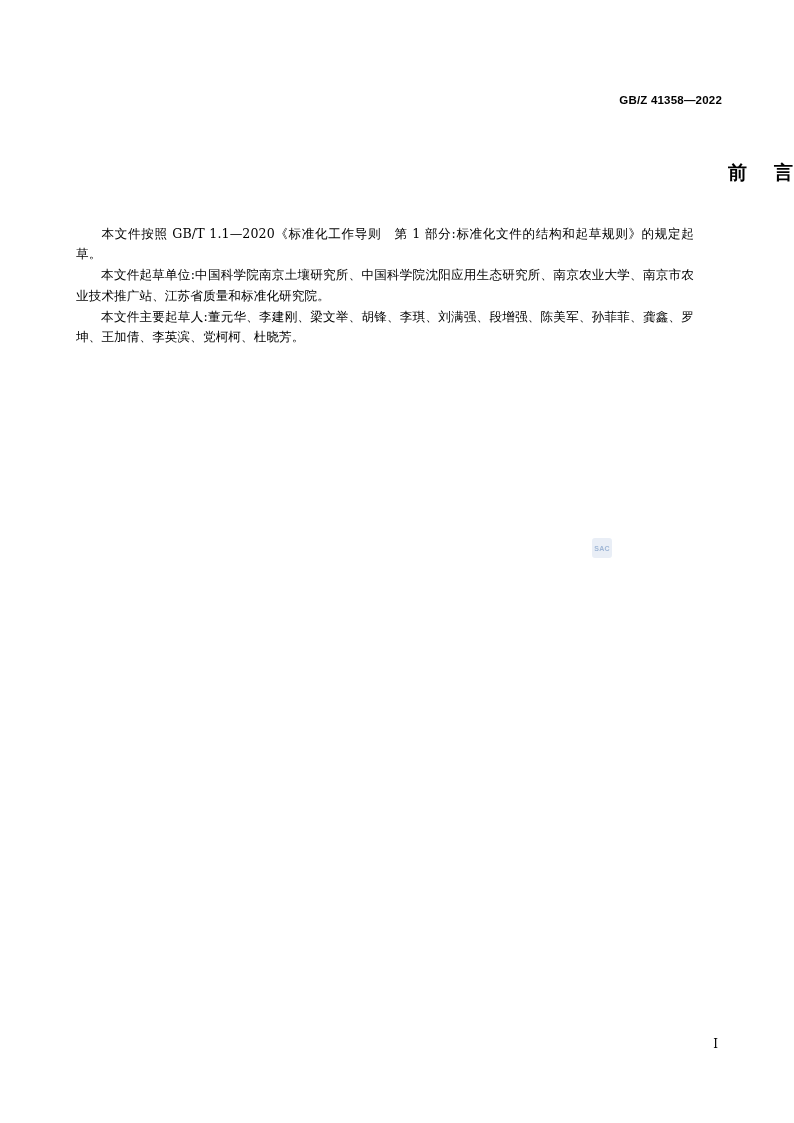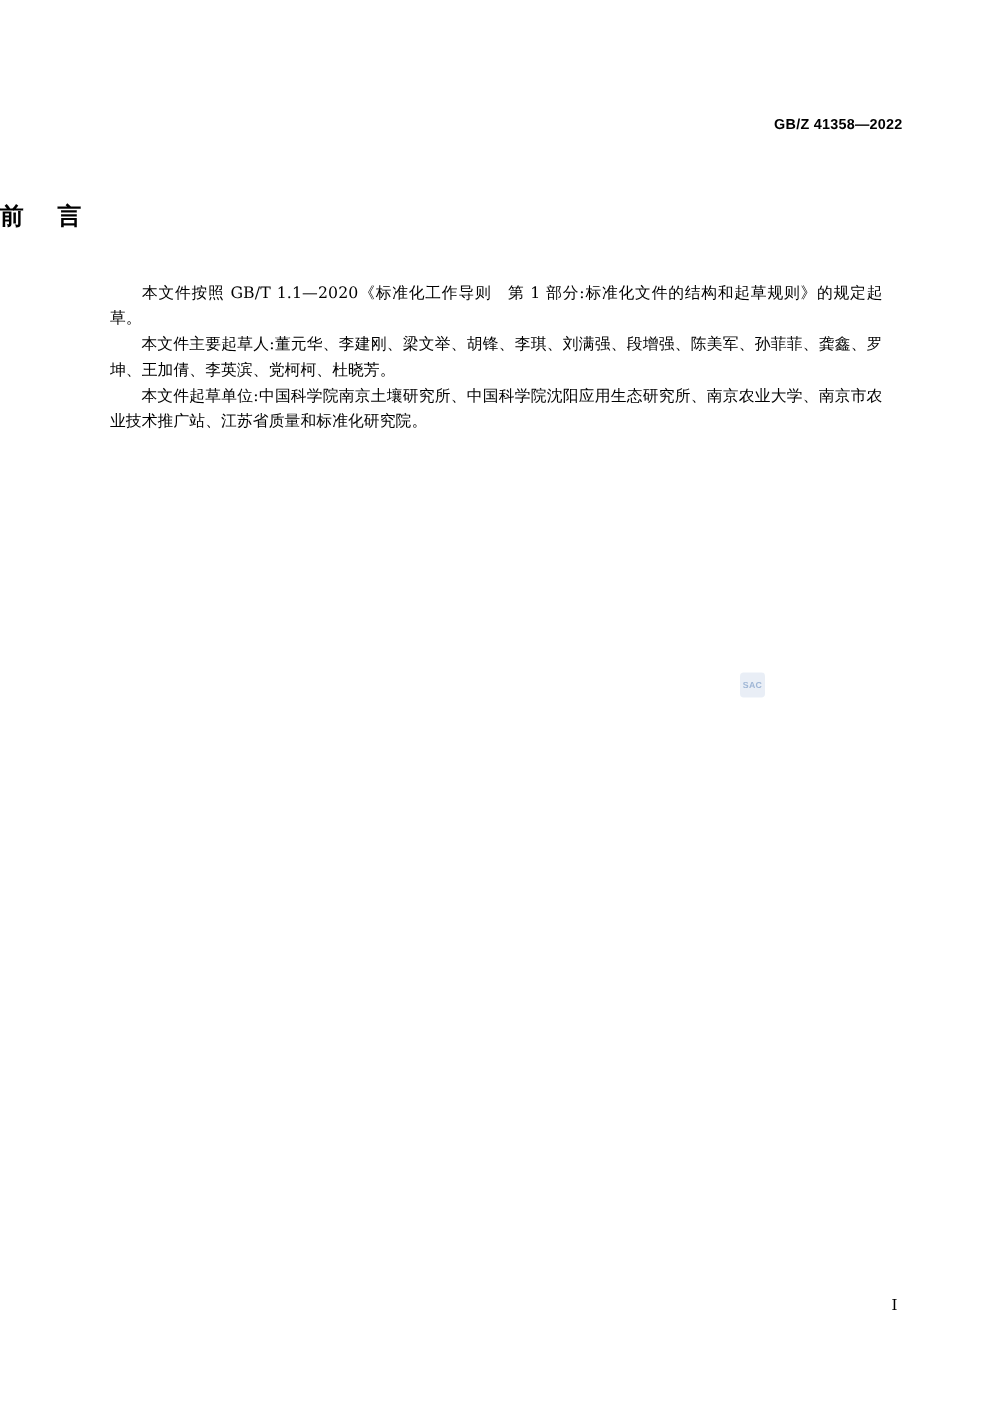--- a/index.html
+++ b/index.html
@@ -31,33 +31,33 @@
     font-weight: bold;
     font-size: 11.5px;
     letter-spacing: 0.2px;
     white-space: nowrap;
   }
   .doc-title {
     position: absolute;
     left: 0;
     top: 160px;
     width: 794px;
-    text-align: left;
+    text-align: right;
     font-family: "DejaVu Serif", "Liberation Serif", serif;
     font-weight: bold;
     font-size: 19px;
     letter-spacing: 1px;
   }
   .doc-title .gap {
     display: inline-block;
     width: 26px;
   }
   .body-block {
     position: absolute;
-    left: 88px;
+    left: 76px;
     top: 224px;
     width: 618px;
   }
   .para {
     font-size: 12.6px;
     line-height: 1.62;
     text-align: justify;
     text-justify: inter-ideograph;
     margin: 0 0 0.5px 0;
     letter-spacing: 0.1px;
@@ -98,21 +98,21 @@
 <div class="page">
 
   <div class="std-number">GB/Z 41358—2022</div>
 
   <div class="doc-title">
     <span>前</span><span class="gap"></span><span>言</span>
   </div>
 
   <div class="body-block">
     <p class="para"><span class="indent"></span><span>本文件按照 GB/T 1.1—2020《标准化工作导则　第 1 部分:标准化文件的结构和起草规则》的规定起草。</span></p>
+    <p class="para"><span class="indent"></span><span>本文件起草单位:中国科学院南京土壤研究所、中国科学院沈阳应用生态研究所、南京农业大学、南京市农业技术推广站、江苏省质量和标准化研究院。</span></p>
     <p class="para"><span class="indent"></span><span>本文件主要起草人:董元华、李建刚、梁文举、胡锋、李琪、刘满强、段增强、陈美军、孙菲菲、龚鑫、罗坤、王加倩、李英滨、党柯柯、杜晓芳。</span></p>
-    <p class="para"><span class="indent"></span><span>本文件起草单位:中国科学院南京土壤研究所、中国科学院沈阳应用生态研究所、南京农业大学、南京市农业技术推广站、江苏省质量和标准化研究院。</span></p>
   </div>
 
   <div class="watermark">SAC</div>
 
   <div class="page-number">Ⅰ</div>
 
 </div>
 
 </body></html>

